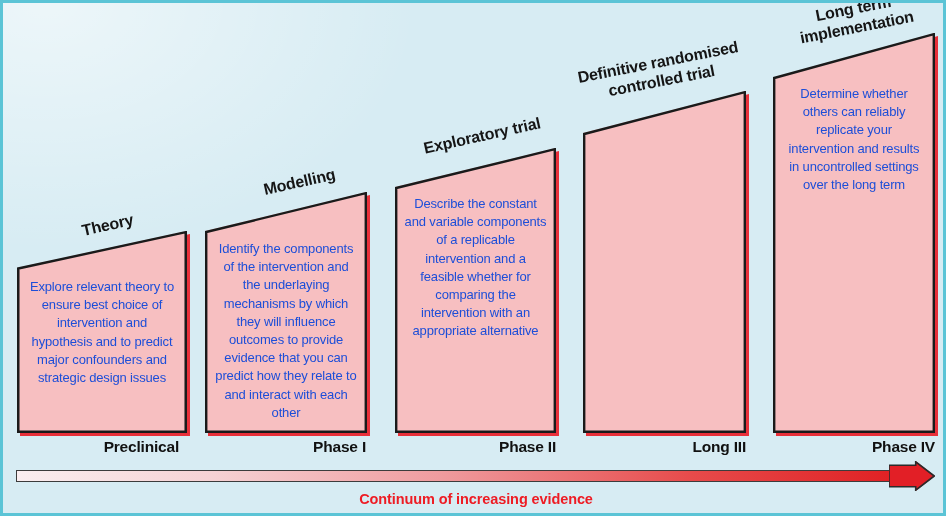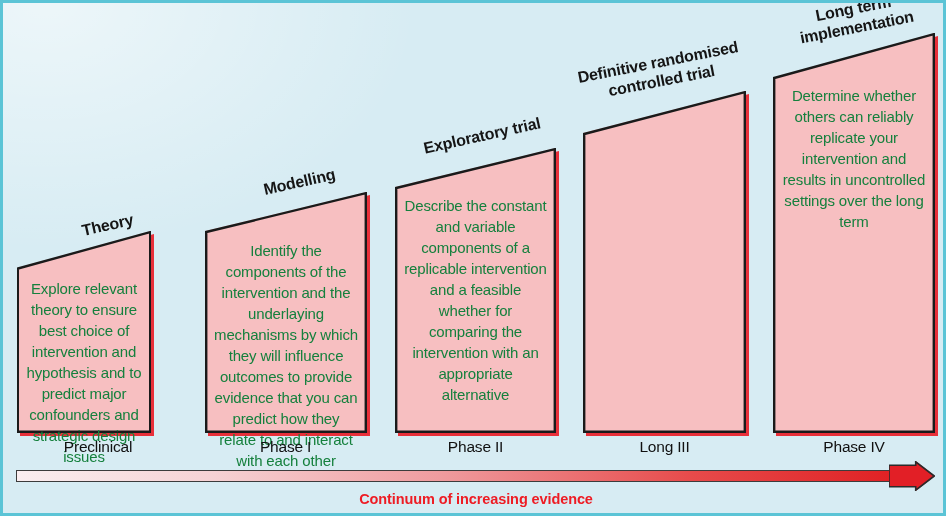--- a/index.html
+++ b/index.html
@@ -64,44 +64,44 @@
     left: 0; top: 0;
     width: 100%;
     height: 100%;
   }
 
   .panel-text {
     position: absolute;
     left: 9px;
     right: 9px;
     text-align: center;
-    color: #15803d;
-    font-size: 15px;
+    color: #1d4ed8;
+    font-size: 13px;
     line-height: 1.40;
     font-family: "Liberation Sans", sans-serif;
     letter-spacing: -0.15px;
   }
 
   .panel-title {
     position: absolute;
     white-space: pre-line;
     font-weight: bold;
     font-size: 16px;
     line-height: 1.18;
     color: #151515;
     letter-spacing: -0.2px;
     transform-origin: left bottom;
     text-align: center;
     font-family: "Liberation Sans", sans-serif;
   }
 
   .phase-label {
     position: absolute;
-    text-align: center;
-    font-weight: normal;
+    text-align: right;
+    font-weight: bold;
     font-size: 15.5px;
     color: #111111;
     letter-spacing: -0.2px;
   }
 
   
   #arrow {
     position: absolute;
   }
   #arrow-bar {
@@ -136,21 +136,21 @@
     letter-spacing: -0.1px;
   }
 </style>
 </head>
 <body>
 
 <div id="figure">
 
   <div id="bg-wash"></div>
 
-  <div class="panel" style="left:14px; top:228px; width:134px; height:202px;">
+  <div class="panel" style="left:14px; top:228px; width:170px; height:202px;">
     <div class="panel-shape">
       <div class="panel-shadow" style="clip-path: polygon(0% 18.3%, 100% 0%, 100% 100%, 0% 100%);"></div>
       <div class="panel-face" style="clip-path: polygon(0% 18.3%, 100% 0%, 100% 100%, 0% 100%);"></div>
       <svg class="panel-outline" viewBox="0 0 162 202" preserveAspectRatio="none">
         <polygon points="1.2,37.5 160.8,1.2 160.8,200.8 1.2,200.8" fill="none" stroke="#1a1a1a" stroke-width="2.4"></polygon>
       </svg>
     </div>
     <div class="panel-text" style="top:47px;">Explore relevant theory to ensure best choice of intervention and hypothesis and to predict major confounders and strategic design issues</div>
   </div>
   <div class="panel-title" style="left:58px; top:224px; width:100px; transform: rotate(-12.5deg);">Theory</div>

